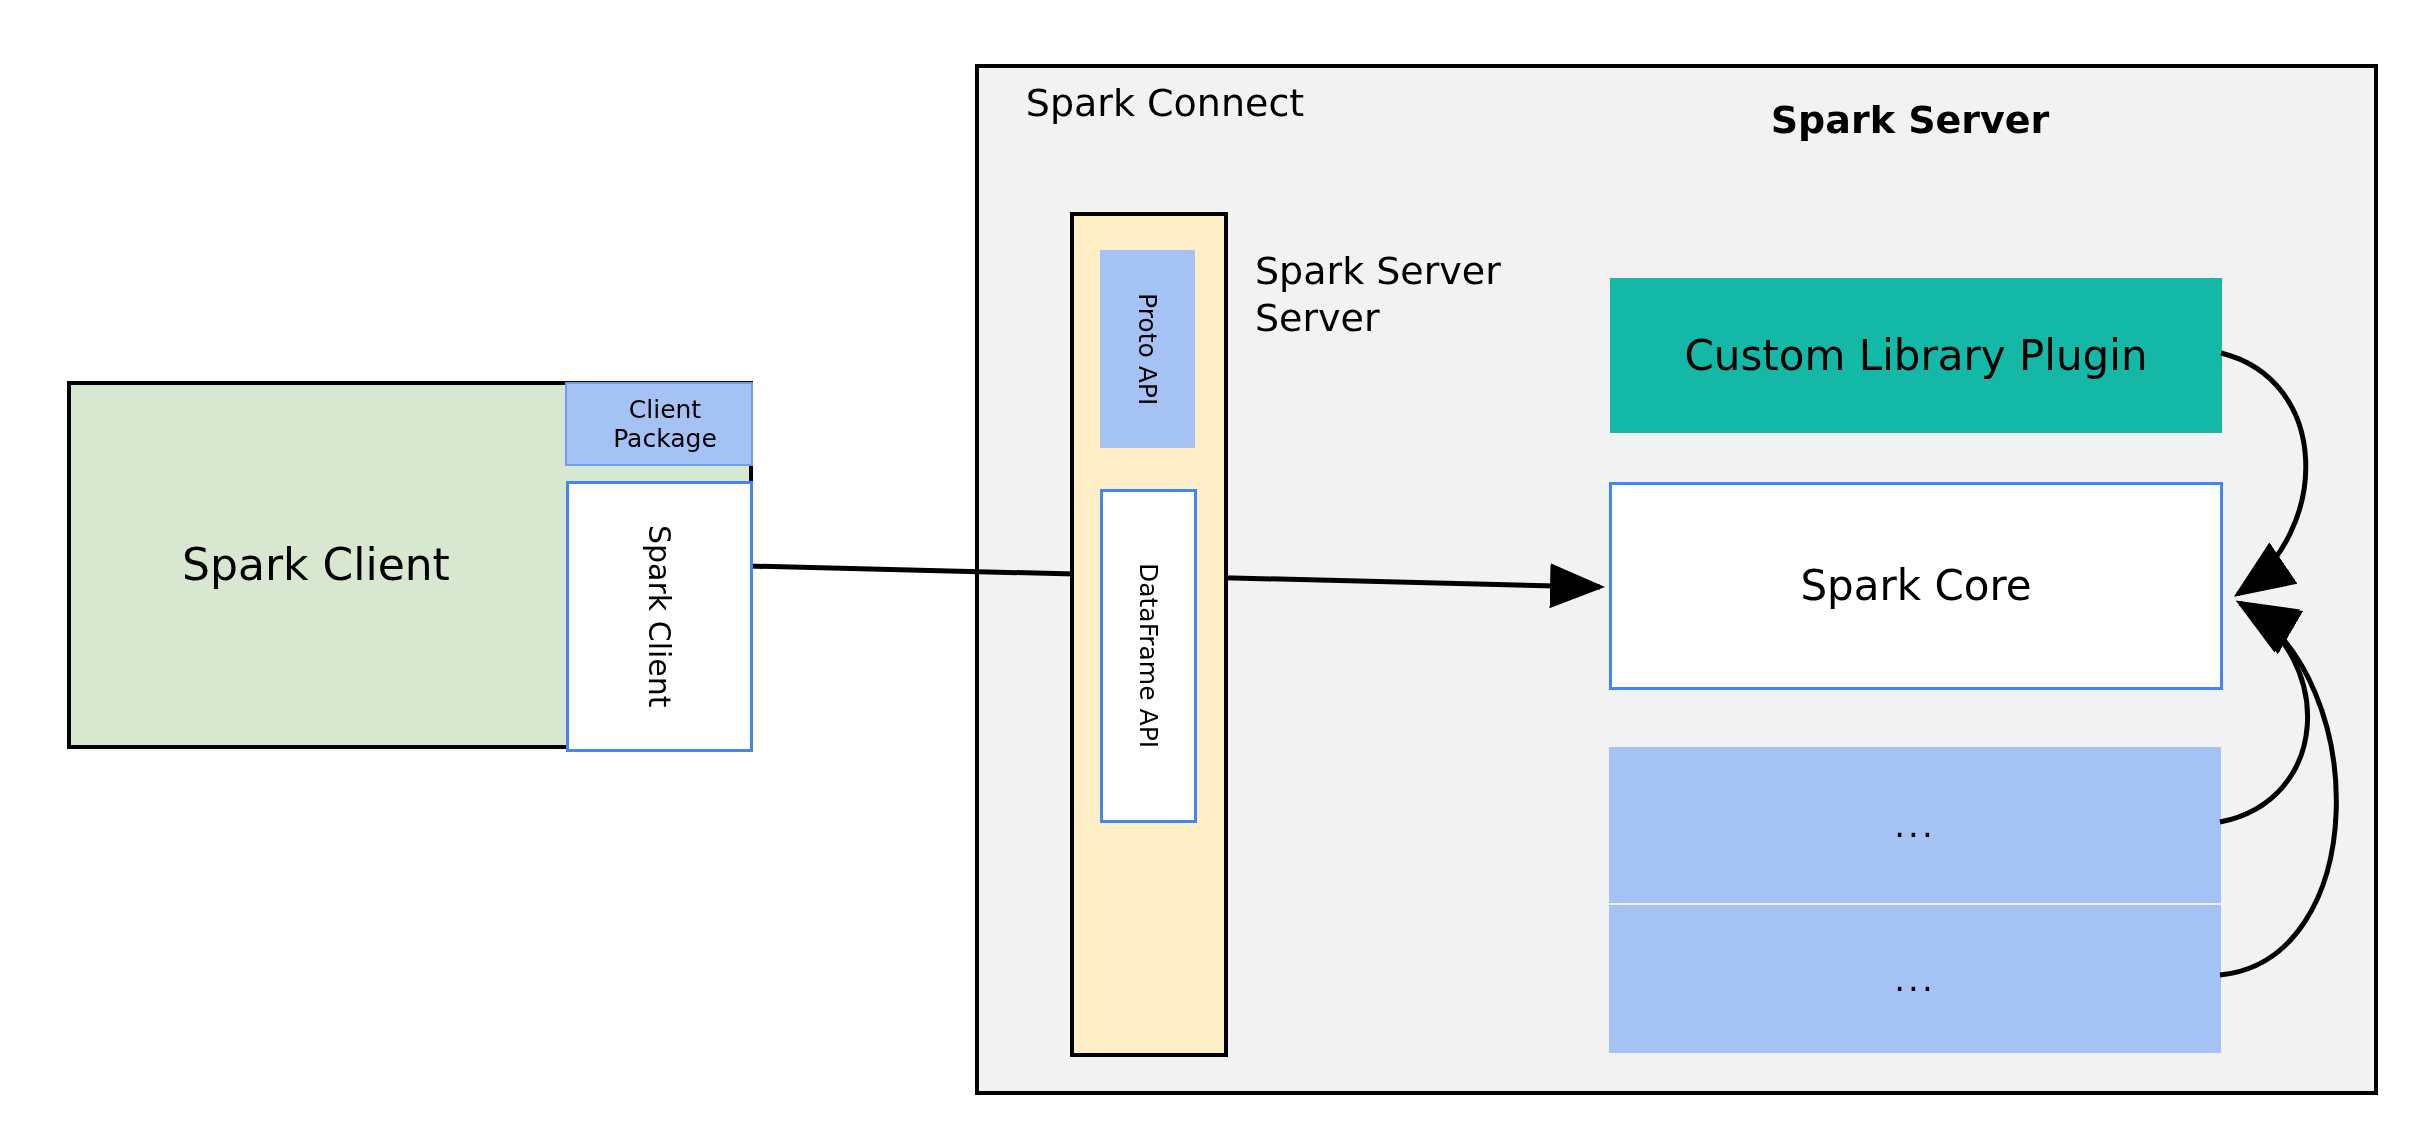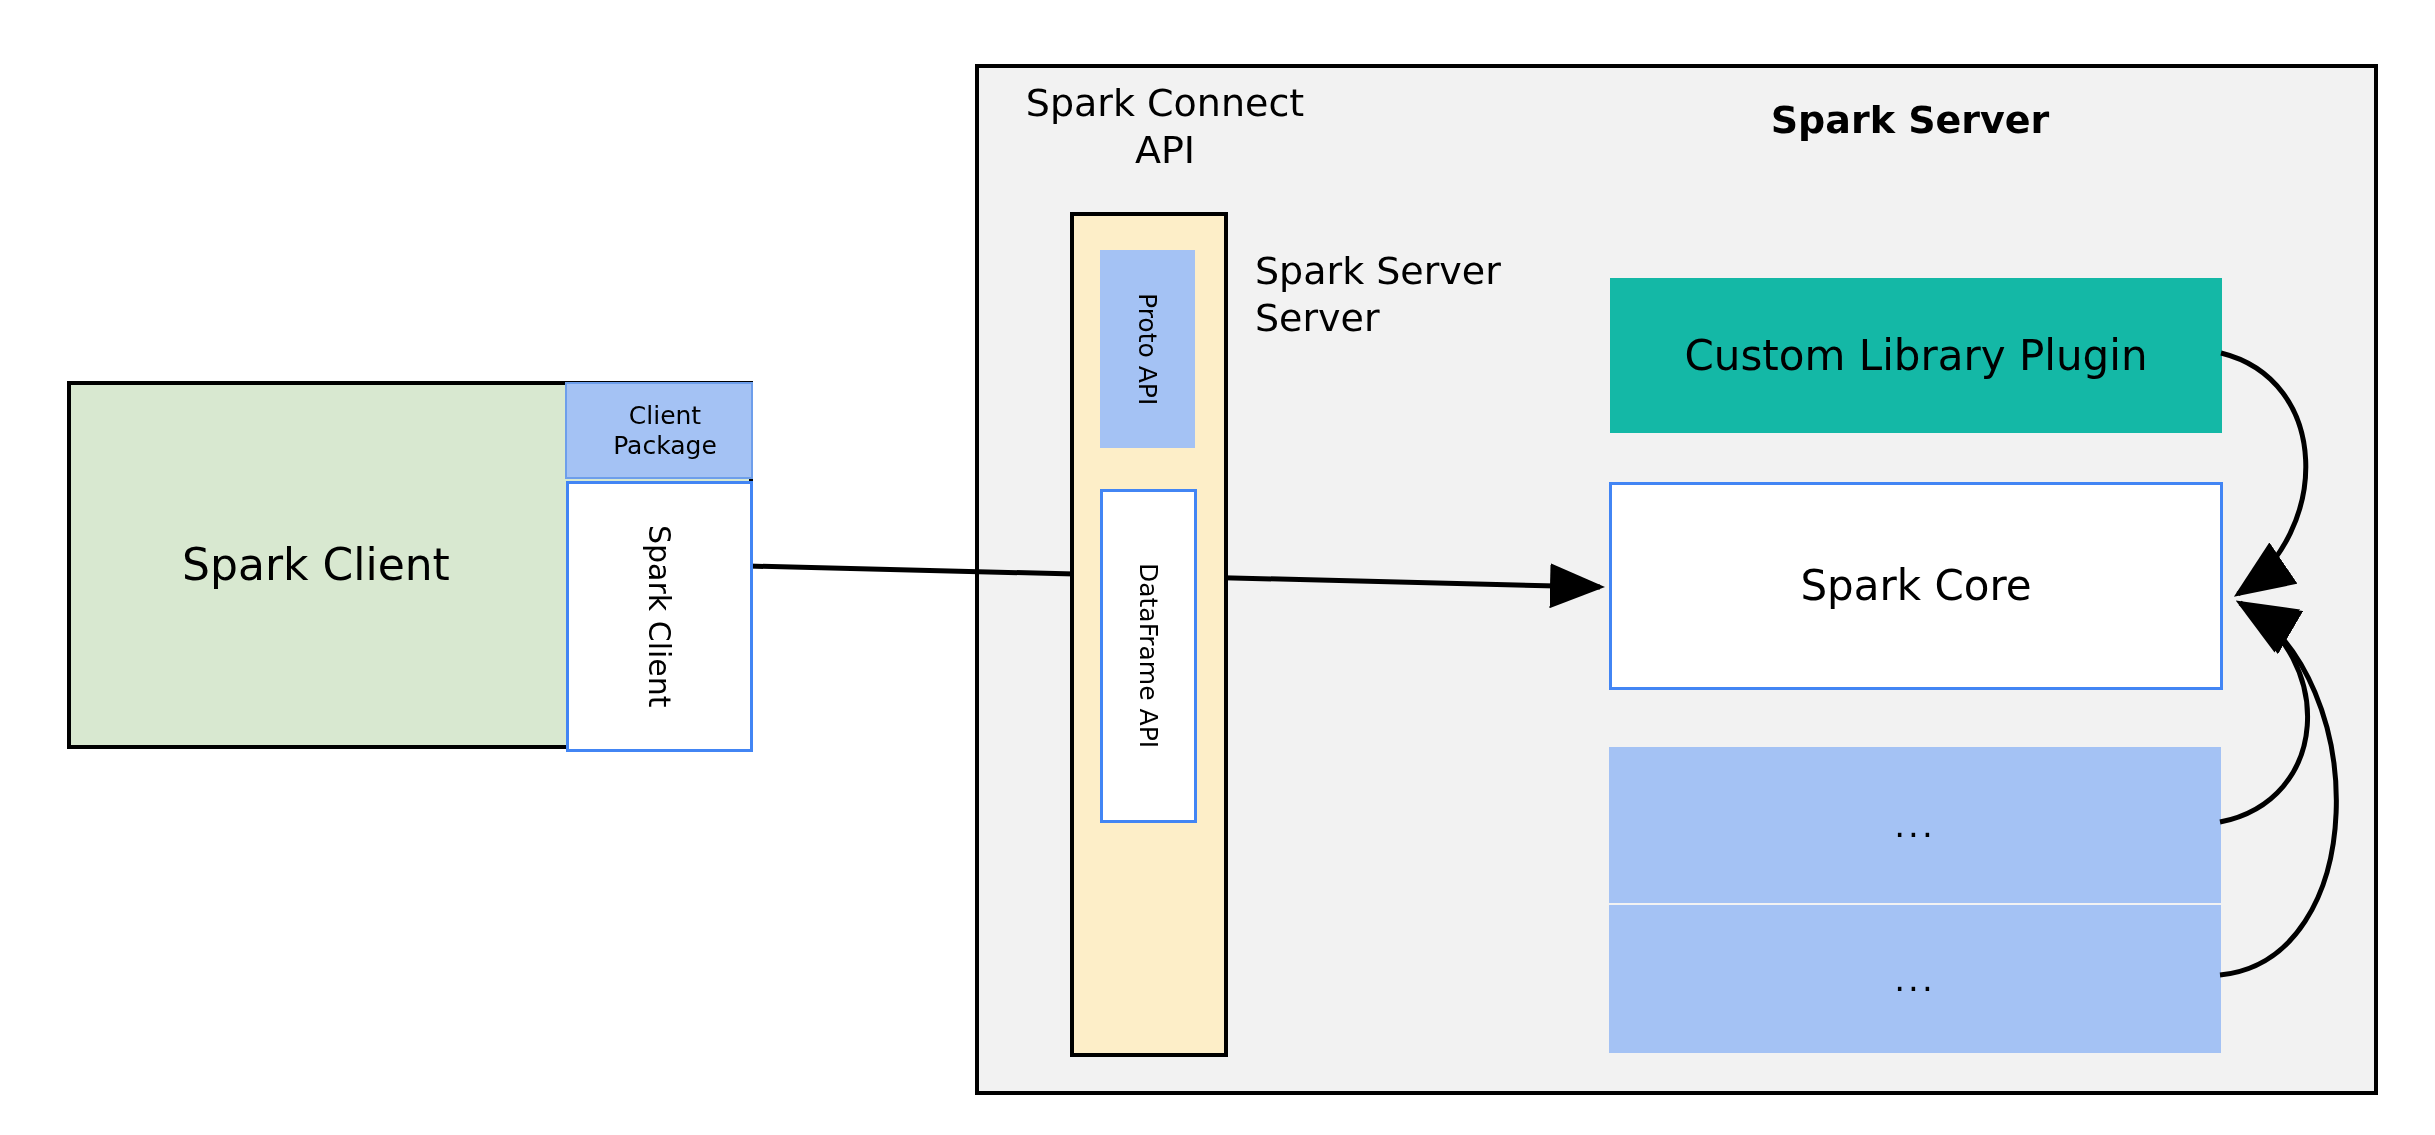--- a/index.html
+++ b/index.html
@@ -30,21 +30,21 @@
     background: #d8e8d0;
     border: 4px solid #000000;
     z-index: 3;
   }
   #client-app-label {
     font-size: 44px;
     color: #000000;
     padding-right: 188px;
   }
   #client-package-box {
-    left: 565px; top: 382px; width: 188px; height: 97px;
+    left: 565px; top: 382px; width: 188px; height: 84px;
     background: #a4c2f4;
     border: 2px solid #6d9eeb;
     z-index: 4;
     padding-left: 12px;
   }
   #client-package-label { font-size: 25px; color: #000000; }
 
   #spark-client-box {
     left: 566px; top: 481px; width: 187px; height: 271px;
     background: #ffffff;
@@ -196,21 +196,20 @@
   </div>
 
   <div class="box center" id="spark-client-box">
     <span id="spark-client-label" class="vert-label">Spark Client</span>
   </div>
 
   <div class="box" id="server-container"></div>
 
   <div class="box" id="spark-connect-api-label">
     <div>Spark Connect</div>
-    <div>API</div>
   </div>
 
   <div class="box" id="spark-server-title">Spark Server</div>
 
   <div class="box" id="spark-server-library-label">
     <div>Spark Server</div>
     <div>Server</div>
   </div>
 
   <div class="box" id="connect-api-panel"></div>

